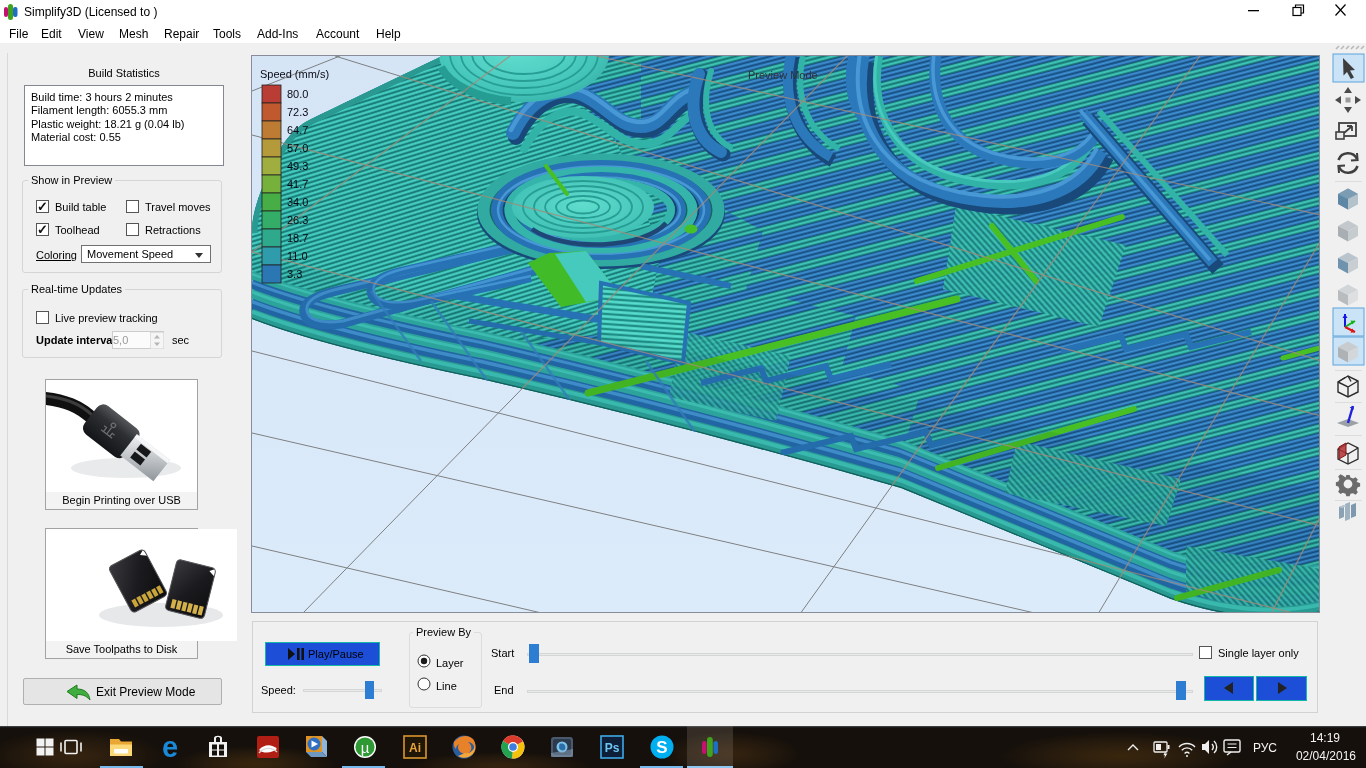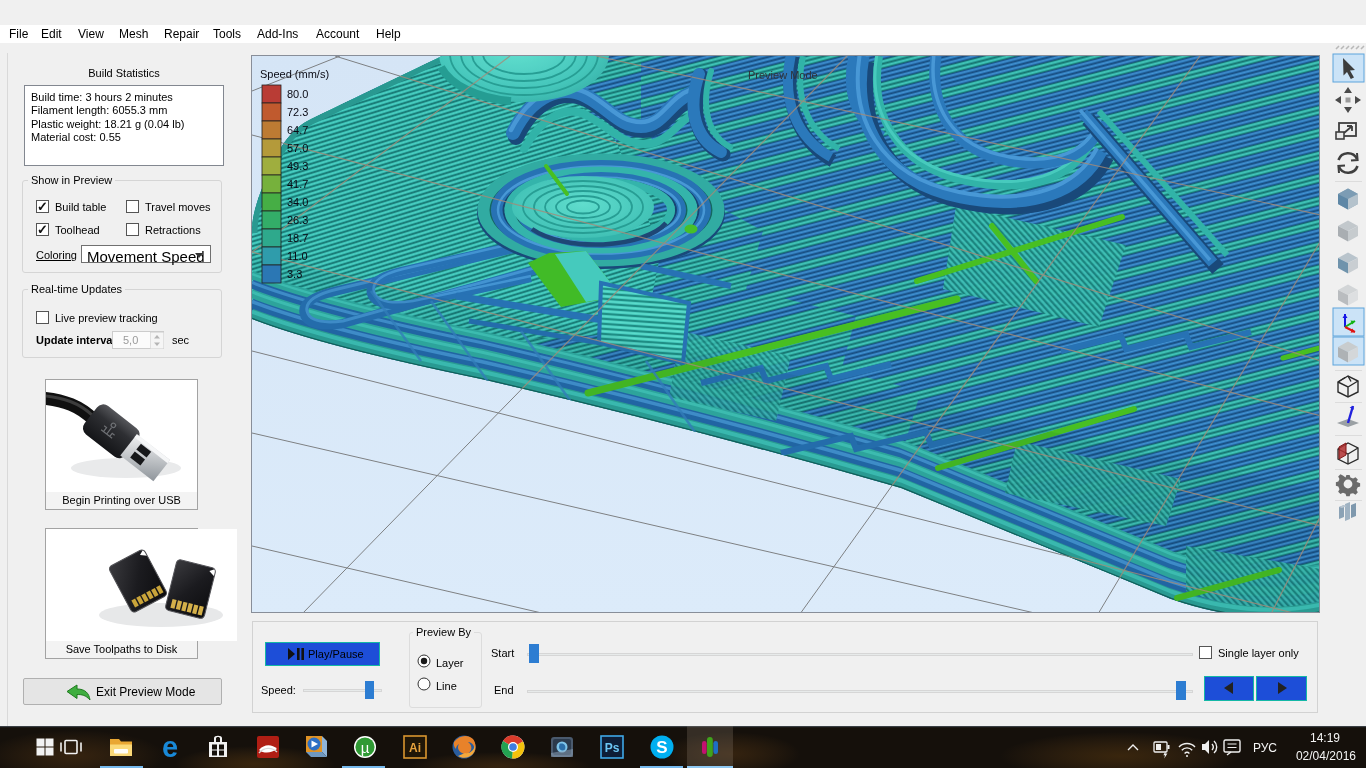--- a/index.html
+++ b/index.html
@@ -10,39 +10,55 @@
 #menubar { position:absolute; left:0; top:25px; width:1366px; height:18px; background:#ffffff; }
 .menu { position:absolute; top:2px; font-size:12px; color:#000; }
 
 #leftpanel { position:absolute; left:0; top:43px; width:251px; height:683px; background:#f0f0f0; font-size:11px; color:#000; }
 .grpbox { position:absolute; border:1px solid #d5d5d5; border-radius:3px; }
 .grplabel { position:absolute; background:#f0f0f0; padding:0 3px; }
 #statbox { position:absolute; left:24px; top:42px; width:200px; height:81px; background:#ffffff; border:1px solid #828790; padding:5px 6px; line-height:13.4px; }
 .cb { position:absolute; width:13px; height:13px; background:#fff; border:1px solid #555; }
 .cb.checked::after { content:"✓"; position:absolute; left:0px; top:-2px; font-size:13px; font-weight:bold; color:#111; }
 .lbl { position:absolute; }
-#coloringdd { position:absolute; left:81px; top:202px; width:130px; height:18px; background:#fff; border:1px solid #707070; font-size:15px; padding:2px 0 0 5px; }
+#coloringdd { position:absolute; left:81px; top:202px; width:130px; height:18px; background:#fff; border:1px solid #707070; font-size:11px; padding:2px 0 0 5px; }
 #coloringdd::after { content:""; position:absolute; right:7px; top:7px; border-left:4px solid transparent; border-right:4px solid transparent; border-top:5px solid #333; }
-#spinbox { position:absolute; left:112px; top:288px; width:52px; height:18px; background:#fbfbfb; border:1px solid #cccccc; color:#9a9a9a; padding:2px 0 0 10px; }
+#spinbox { position:absolute; left:112px; top:288px; width:52px; height:18px; background:#fbfbfb; border:1px solid #cccccc; color:#9a9a9a; padding:2px 0 0 0; }
 .photobtn { position:absolute; left:45px; width:153px; height:131px; background:#ffffff; border:1px solid #a3a3a3; }
 .photolabel { position:absolute; left:0; bottom:0; width:100%; height:17px; background:#f3f3f3; text-align:center; font-size:11px; padding-top:2px; }
 #exitbtn { position:absolute; left:23px; top:635px; width:199px; height:27px; background:#e5e5e5; border:1px solid #b0b0b0; border-radius:2px; text-align:center; font-size:12px; padding-top:6px; }
 
 #viewport { position:absolute; left:251px; top:55px; width:1069px; height:558px; border:1px solid #888e99; background:#d9e8f8; }
 
 #toolbar { position:absolute; left:1331px; top:43px; width:35px; height:683px; background:#f0f0f0; }
 
 #bottombar { position:absolute; left:0; top:613px; width:1366px; height:113px; background:transparent; font-size:11px; }
 .btn { position:absolute; background:#1d4ed8; border:1px solid #14b8a6; text-align:center; }
 
 #taskbar { position:absolute; left:0; top:726px; width:1366px; height:42px; background:#16100b; overflow:hidden; }
 </style>
 </head>
 <body>
 <div id="root">
+  <div id="titlebar">
+    <svg style="position:absolute;left:4px;top:4px" width="15" height="16" viewBox="0 0 15 16">
+      <rect x="0" y="3" width="4" height="10" rx="2" fill="#c4106e"></rect>
+      <rect x="4" y="0" width="5" height="16" rx="2.5" fill="#3fa31c"></rect>
+      <rect x="9" y="3" width="4.5" height="10" rx="2" fill="#1e6fc4"></rect>
+    </svg>
+    <div id="titletext">Simplify3D (Licensed to )</div>
+    <svg style="position:absolute;left:1240px;top:0px" width="126" height="22" viewBox="0 0 126 22">
+      <rect x="8" y="10" width="11" height="1.3" fill="#000"></rect>
+      <g fill="none" stroke="#000" stroke-width="1.2">
+        <rect x="53" y="7.5" width="8" height="8"></rect>
+        <path d="M 55.5 7.5 L 55.5 5 L 63.5 5 L 63.5 13 L 61 13"></path>
+      </g>
+      <path d="M 95.5 4.5 L 105.5 15.5 M 105.5 4.5 L 95.5 15.5" stroke="#000" stroke-width="1.2"></path>
+    </svg>
+  </div>
   <div id="menubar">
     <span class="menu" style="left:9px">File</span>
     <span class="menu" style="left:41px">Edit</span>
     <span class="menu" style="left:78px">View</span>
     <span class="menu" style="left:119px">Mesh</span>
     <span class="menu" style="left:164px">Repair</span>
     <span class="menu" style="left:213px">Tools</span>
     <span class="menu" style="left:257px">Add-Ins</span>
     <span class="menu" style="left:316px">Account</span>
     <span class="menu" style="left:376px">Help</span>

